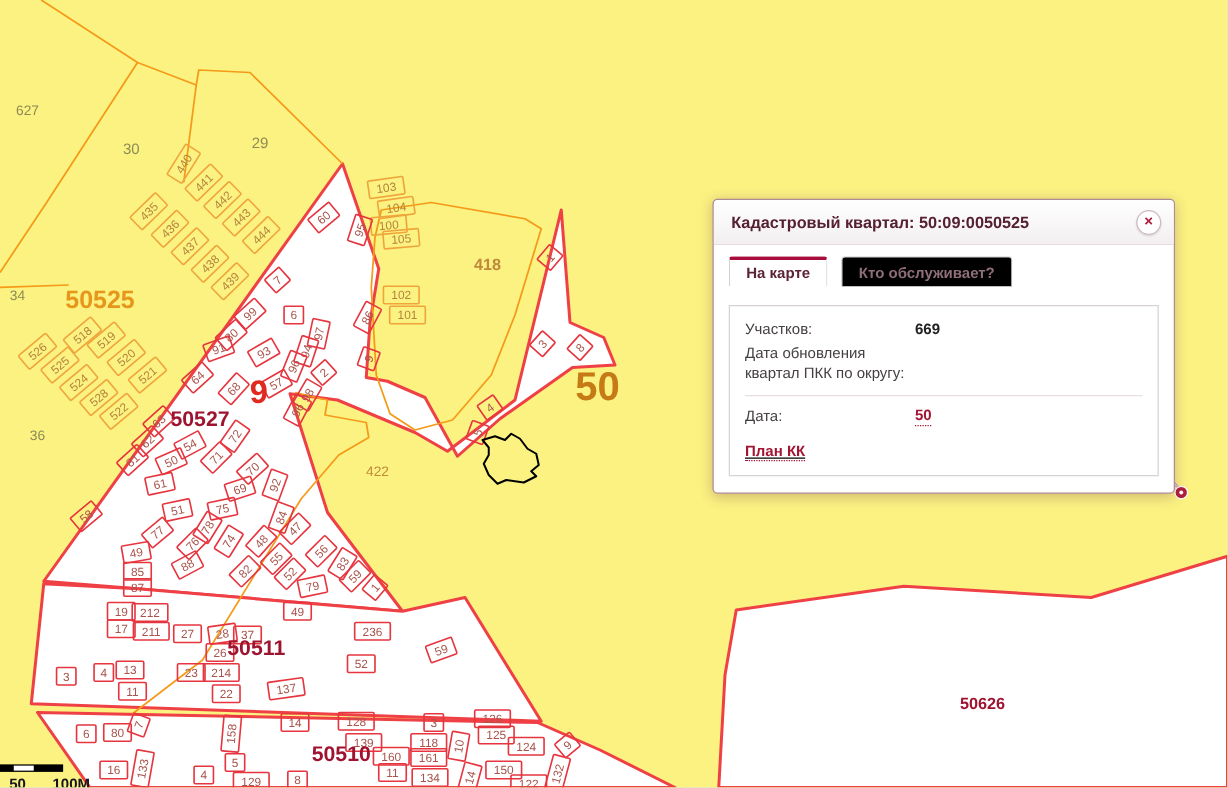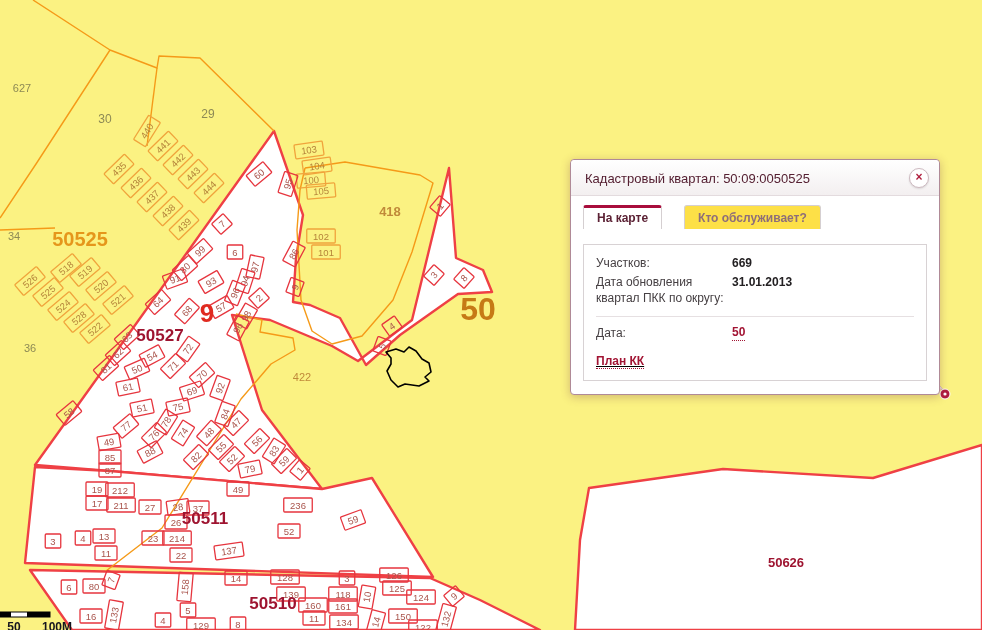--- a/index.html
+++ b/index.html
@@ -5,27 +5,27 @@
   html,body{margin:0;padding:0;background:#ddd;}
   #stage{position:relative;width:982px;height:630px;overflow:hidden;background:#FBF282;
          font-family:"Liberation Sans",sans-serif;}
   #map{position:absolute;left:0;top:0;}
   
   .popup{position:absolute;left:570px;top:159px;width:368px;background:#fff;
          border:1px solid #B08A97;border-radius:4px;z-index:10;
          box-shadow:0 2px 10px rgba(110,50,70,.3);}
   .popup-header{padding:9px 14px 8px;background:linear-gradient(#ffffff,#f3eff0);
                 border-bottom:1px solid #E3DBDE;border-radius:4px 4px 0 0;}
-  .popup-title{font-size:13px;font-weight:normal;color:#552032;}
+  .popup-title{font-size:13px;font-weight:bold;color:#552032;}
   .close-btn{position:absolute;top:8px;right:10px;width:18px;height:18px;line-height:16px;
              text-align:center;border:1px solid #CDB9C0;border-radius:50%;background:#fff;
              color:#B01E3E;font-size:12px;font-weight:bold;cursor:pointer;
              box-shadow:0 1px 2px rgba(0,0,0,.12);}
-  .tabs{position:relative;top:1px;display:flex;gap:22px;padding:8px 0 0 12px;}
-  .tab{font-size:12px;font-weight:bold;padding:5px 13px 4px;background:#fde047;color:#8E6E79;
+  .tabs{position:relative;top:1px;display:flex;gap:11px;padding:8px 0 0 12px;}
+  .tab{font-size:12px;font-weight:bold;padding:5px 13px 4px;background:#000000;color:#8E6E79;
        border:1px solid #D5CFD1;border-bottom:none;border-radius:3px 3px 0 0;cursor:pointer;}
   .tab.active{background:#fff;color:#5C2235;border-top:3px solid #A80D3C;padding-top:3px;
               position:relative;z-index:2;}
   .panel{margin:16px 12px 13px;border:1px solid #D8D2D4;padding:10px 12px 12px;font-size:12px;
          background:#fff;position:relative;z-index:1;}
   .row{display:flex;margin-bottom:3px;}
   .row .lbl{width:136px;color:#464043;line-height:1.35;flex:none;}
   .row .val{font-weight:bold;color:#232022;line-height:1.35;}
   .hr{border-top:1px solid #E6E0E2;margin:9px 0 8px;}
   .lnk{color:#A21433;font-weight:bold;border-bottom:1px dotted #A21433;cursor:pointer;}
@@ -606,21 +606,20 @@
       <div class="tab">Кто обслуживает?</div>
     </div>
 
     <div class="panel">
       <div class="row">
         <div class="lbl">Участков:</div>
         <div class="val">669</div>
       </div>
       <div class="row">
         <div class="lbl">Дата обновления квартал ПКК по округу:</div>
-        <div class="val">31.01.2013</div>
       </div>
       <div class="hr"></div>
       <div class="row">
         <div class="lbl">Дата:</div>
         <span class="lnk">50</span>
       </div>
       <div class="plan-row">
         <span class="lnk">План КК</span>
       </div>
     </div>

